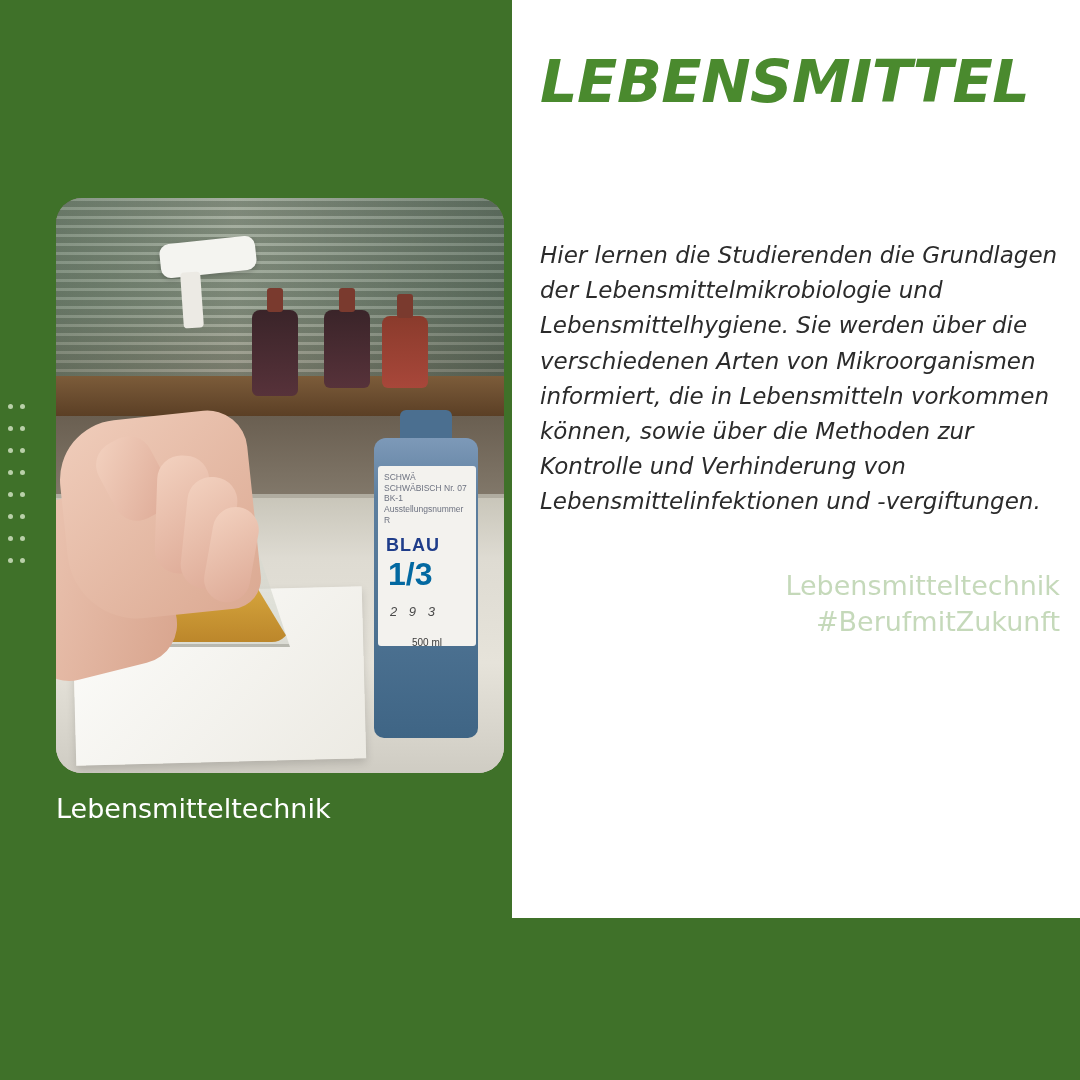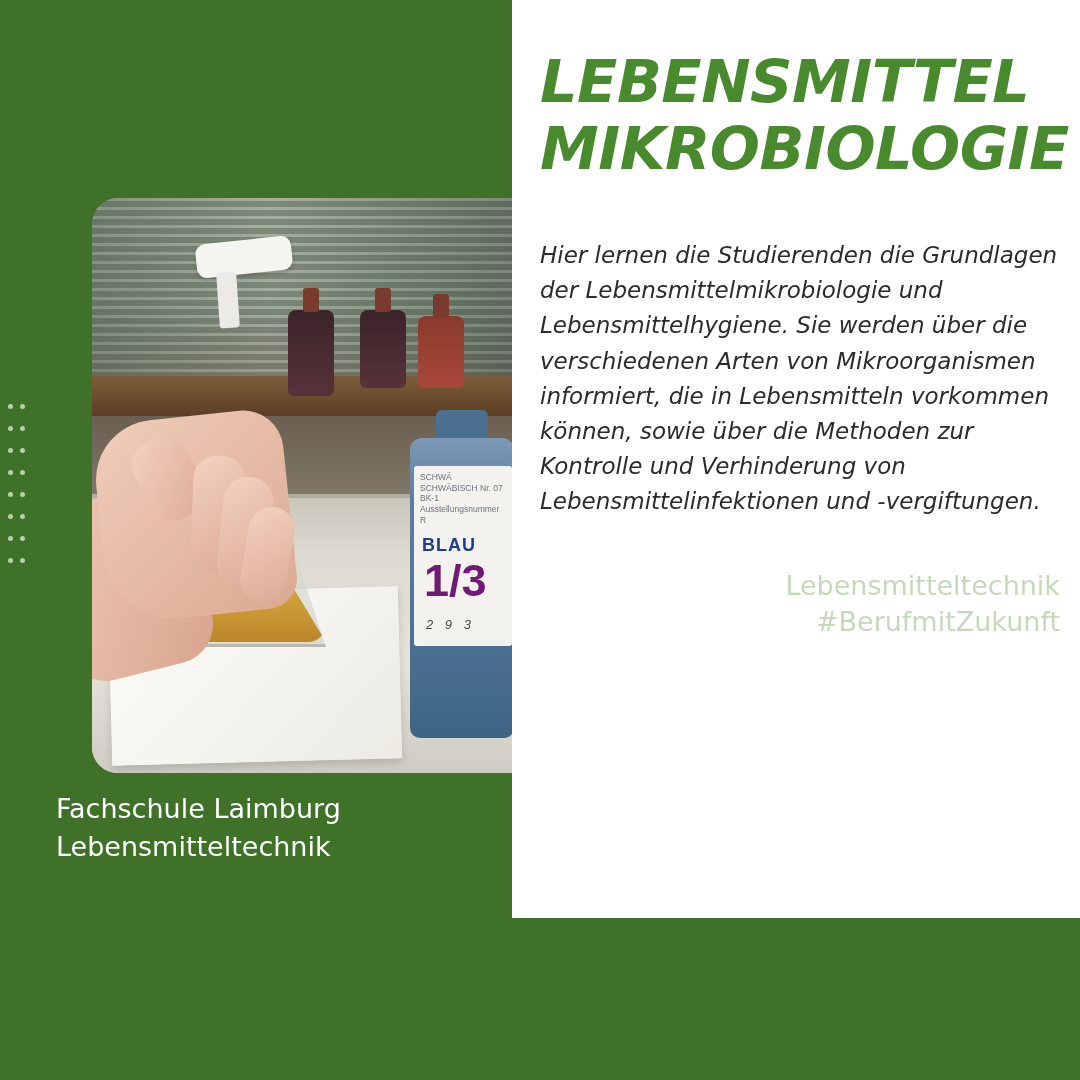--- a/index.html
+++ b/index.html
@@ -80,21 +80,20 @@
   .photo-card {
     position: absolute;
     left: 56px;
     top: 198px;
     width: 448px;
     height: 575px;
     border-radius: 26px;
     overflow: hidden;
     background: #6d6456;
     box-shadow: 0 0 0 0 rgba(0,0,0,0);
-    margin-left: 36px;
   }
   .photo {
     position: absolute;
     inset: 0;
     background:
       linear-gradient(to bottom, rgba(0,0,0,0.12), rgba(0,0,0,0) 30%),
       linear-gradient(to bottom, #7e8b7a 0%, #6c7a68 18%, #5d5243 30%, #6b6052 45%, #8d8375 56%, #cfcabb 70%, #dcd9d0 100%);
   }
   
   .blinds {
@@ -303,23 +302,23 @@
     line-height: 1.25;
   }
   .label .l-blau {
     font-size: 18px;
     font-weight: bold;
     color: #1f3d8a;
     padding: 10px 0 0 8px;
     letter-spacing: 1px;
   }
   .label .l-frac {
-    font-size: 45px;
+    font-size: 32px;
     font-weight: bold;
-    color: #701a75;
+    color: #0369a1;
     padding: 2px 0 0 10px;
     line-height: 1;
   }
   .label .l-num {
     font-size: 13px;
     color: #4a4a4a;
     padding: 14px 0 0 12px;
     letter-spacing: 4px;
     font-style: italic;
   }
@@ -428,28 +427,26 @@
       <div class="l-frac">1/3</div>
       <div class="l-num">2 9 3</div>
       <div class="l-ml">
         <span>500</span>
         <span>ml</span>
       </div>
     </div>
   </div>
 
   <div class="caption">
-    <span>Fachschule Laimburg</span>
     <span>Lebensmitteltechnik</span>
   </div>
 
   <div class="content-panel">
     <div class="headline">
       <span class="line">LEBENSMITTEL</span>
-      <span class="line">MIKROBIOLOGIE</span>
     </div>
     <div class="body-text">Hier lernen die Studierenden die Grundlagen der Lebensmittelmikrobiologie und Lebensmittelhygiene. Sie werden über die verschiedenen Arten von Mikroorganismen informiert, die in Lebensmitteln vorkommen können, sowie über die Methoden zur Kontrolle und Verhinderung von Lebensmittelinfektionen und -vergiftungen.</div>
   </div>
 
   <div class="watermark">
     <span>Lebensmitteltechnik</span>
     <span>#BerufmitZukunft</span>
   </div>
 
 </div>

